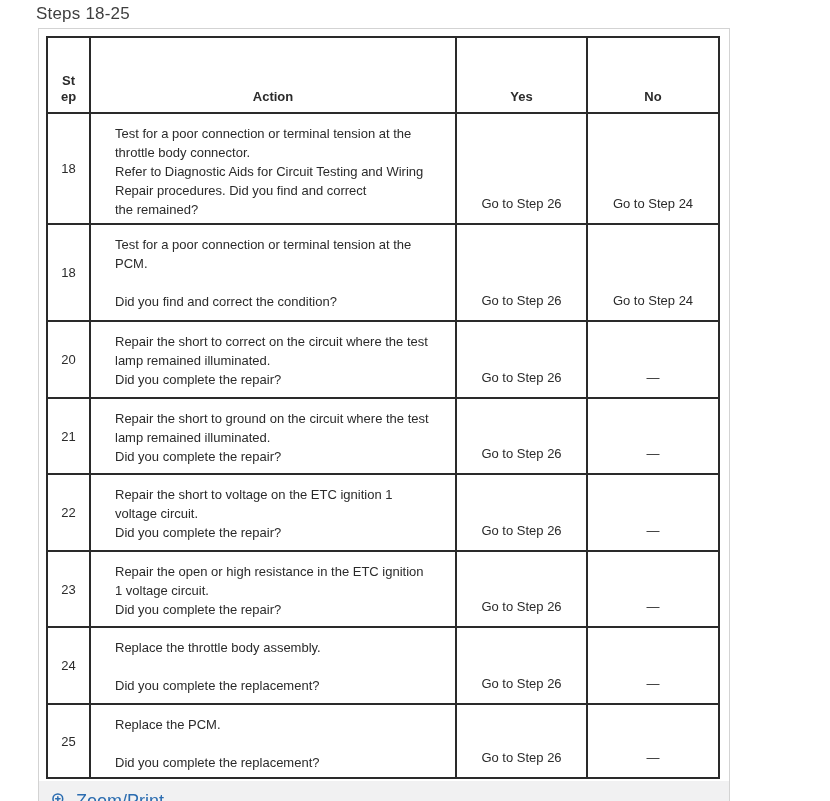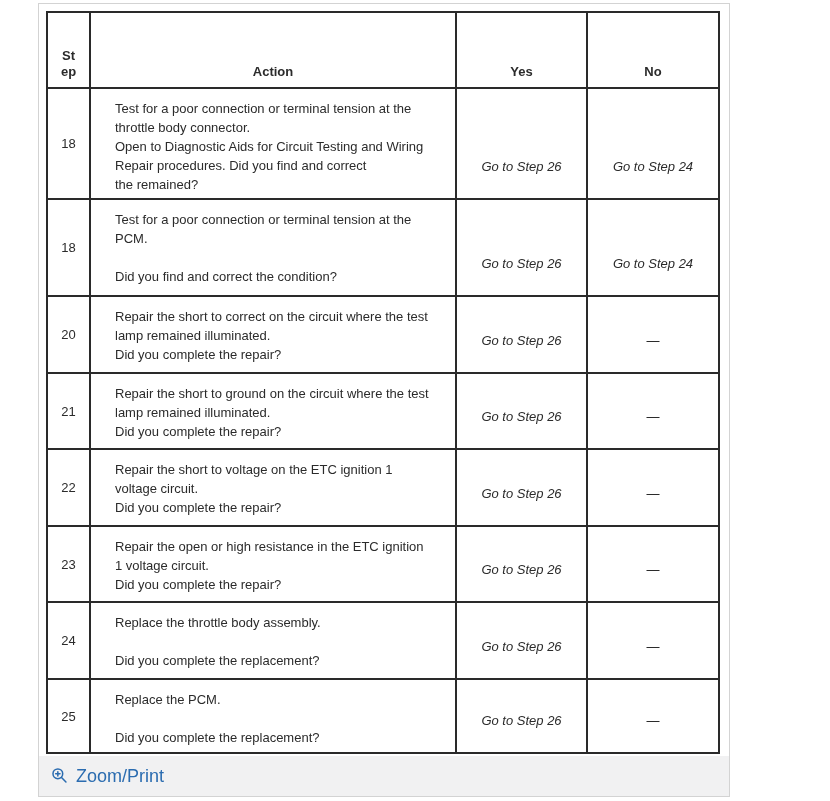--- a/index.html
+++ b/index.html
@@ -48,39 +48,40 @@
   tbody tr:nth-child(7){height:77px;}
   tbody tr:nth-child(8){height:74px;}
   td.col-step{
     text-align:center;vertical-align:middle;font-size:13px;
   }
   td.col-action{
     vertical-align:top;padding:10px 14px 4px 24px;
   }
   .action-line{line-height:19px;min-height:19px;white-space:nowrap;}
   td.col-yes,td.col-no{
-    text-align:center;vertical-align:bottom;padding-bottom:24px;font-size:13px;font-style:italic;
+    text-align:center;vertical-align:bottom;padding-bottom:12px;font-size:13px;
   }
   .viewer-footer{
     background:var(--footer-bg);
     height:40px;display:flex;align-items:center;
     justify-content:space-between;padding:0 13px 0 12px;
   }
   .footer-link{
     display:inline-flex;align-items:center;gap:7px;
     color:var(--link);text-decoration:none;font-size:18px;
     cursor:pointer;line-height:1;
   }
   .footer-link svg{display:block;}
 </style>
 </head>
 <body>
 
 <div class="page">
 
+  <div class="doc-title">Steps 18-25</div>
 
   <div class="viewer-frame">
 
     <div class="table-wrap">
       <table class="steps">
         <colgroup>
           <col style="width:43px">
           <col style="width:366px">
           <col style="width:131px">
           <col style="width:132px">
@@ -95,21 +96,21 @@
             <th>Yes</th>
             <th>No</th>
           </tr>
         </thead>
         <tbody>
             <tr>
               <td class="col-step">18</td>
               <td class="col-action">
                 <div class="action-line">Test for a poor connection or terminal tension at the</div>
                 <div class="action-line">throttle body connector.</div>
-                <div class="action-line">Open to Diagnostic Aids for Circuit Testing and Wiring</div>
+                <div class="action-line">Refer to Diagnostic Aids for Circuit Testing and Wiring</div>
                 <div class="action-line">Repair procedures. Did you find and correct</div>
                 <div class="action-line">the remained?</div>
               </td>
               <td class="col-yes">Go to Step 26</td>
               <td class="col-no">Go to Step 24</td>
             </tr>
             <tr>
               <td class="col-step">18</td>
               <td class="col-action">
                 <div class="action-line">Test for a poor connection or terminal tension at the</div>

